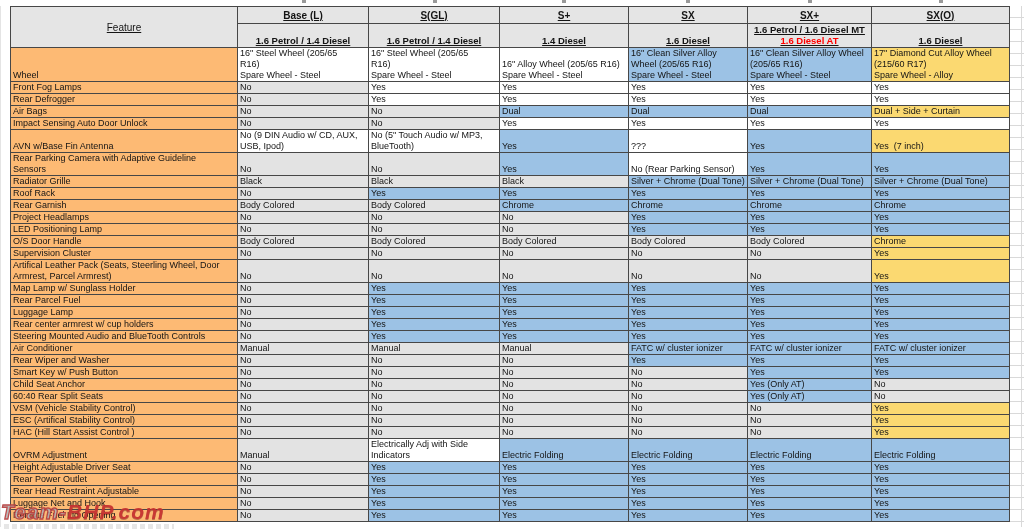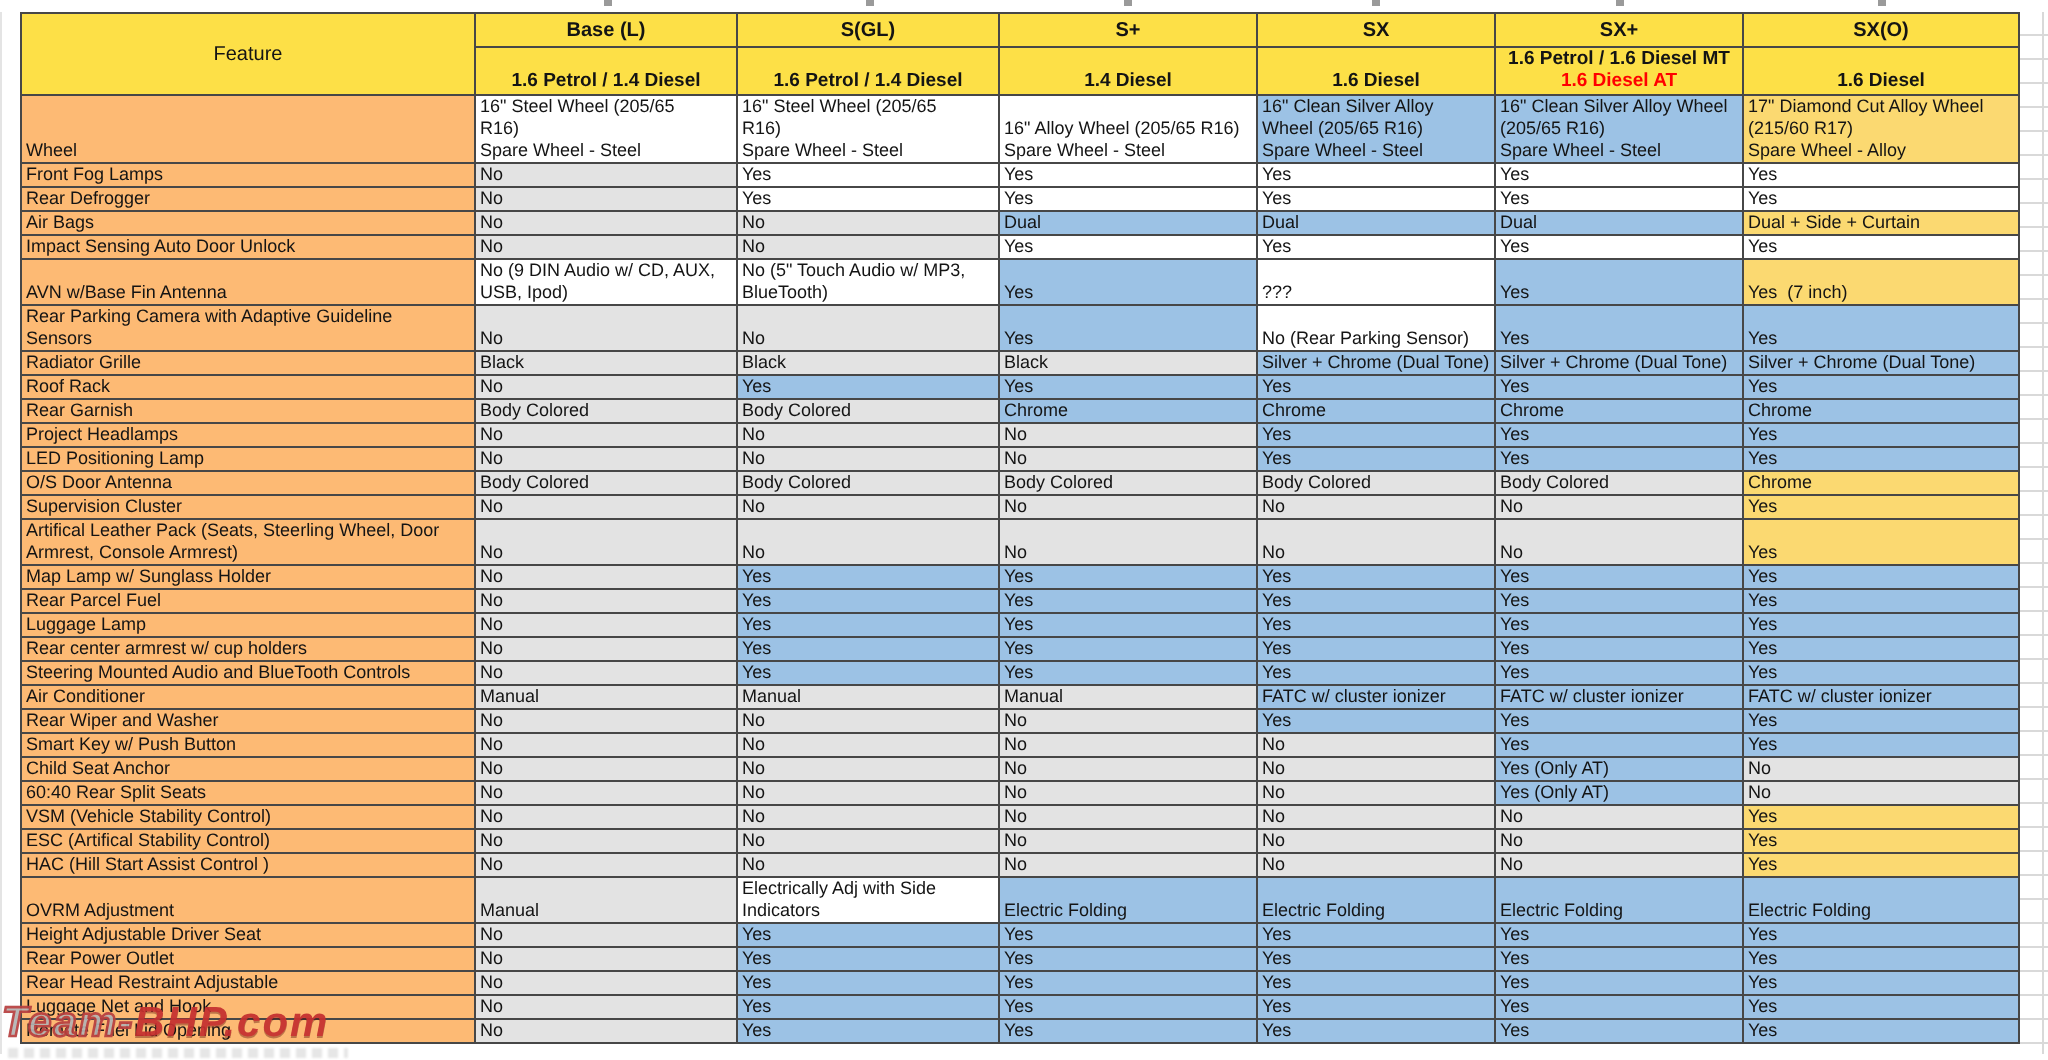--- a/index.html
+++ b/index.html
@@ -18,21 +18,21 @@
   .cmp th, .cmp td {
     border:1px solid #474747;
     font-size:9px; line-height:11px;
     padding:0 2px;
     vertical-align:bottom;
     text-align:left;
     color:#141414;
     white-space:pre;
     overflow:hidden;
   }
-  .cmp thead th { text-align:center; font-weight:bold; background:#fde047; }
+  .cmp thead th { text-align:center; font-weight:bold; background:#e5e5e5;text-decoration:underline; }
   .cmp tr.trims th { height:17px; font-size:10px; vertical-align:middle; }
   .cmp tr.engines th { height:24px; font-size:9.5px; vertical-align:bottom; padding:0 1px 1px 1px; }
   .cmp th.feature-h { vertical-align:middle; font-weight:normal; font-size:10px;margin-left:24px; }
   .cmp td { height:11px; }
   .cmp td.feature { background:#fdba74; }
   .bg-w { background:#ffffff; }
   .bg-g { background:var(--c-gray,#E3E3E3); }
   .bg-b { background:var(--c-blue,#9CC2E5); }
   .bg-y { background:var(--c-yellow,#FBD971); }
   .red-line { color:var(--c-red,#FF0000); }
@@ -212,40 +212,40 @@
         <tr>
           <td class="feature">LED Positioning Lamp</td>
           <td class="bg-g">No</td>
           <td class="bg-g">No</td>
           <td class="bg-g">No</td>
           <td class="bg-b">Yes</td>
           <td class="bg-b">Yes</td>
           <td class="bg-b">Yes</td>
         </tr>
         <tr>
-          <td class="feature">O/S Door Antenna</td>
+          <td class="feature">O/S Door Handle</td>
           <td class="bg-g">Body Colored</td>
           <td class="bg-g">Body Colored</td>
           <td class="bg-g">Body Colored</td>
           <td class="bg-g">Body Colored</td>
           <td class="bg-g">Body Colored</td>
           <td class="bg-y">Chrome</td>
         </tr>
         <tr>
           <td class="feature">Supervision Cluster</td>
           <td class="bg-g">No</td>
           <td class="bg-g">No</td>
           <td class="bg-g">No</td>
           <td class="bg-g">No</td>
           <td class="bg-g">No</td>
           <td class="bg-y">Yes</td>
         </tr>
         <tr>
           <td class="feature">Artifical Leather Pack (Seats, Steerling Wheel, Door
-Armrest, Console Armrest)</td>
+Armrest, Parcel Armrest)</td>
           <td class="bg-g">No</td>
           <td class="bg-g">No</td>
           <td class="bg-g">No</td>
           <td class="bg-g">No</td>
           <td class="bg-g">No</td>
           <td class="bg-y">Yes</td>
         </tr>
         <tr>
           <td class="feature">Map Lamp w/ Sunglass Holder</td>
           <td class="bg-g">No</td>

